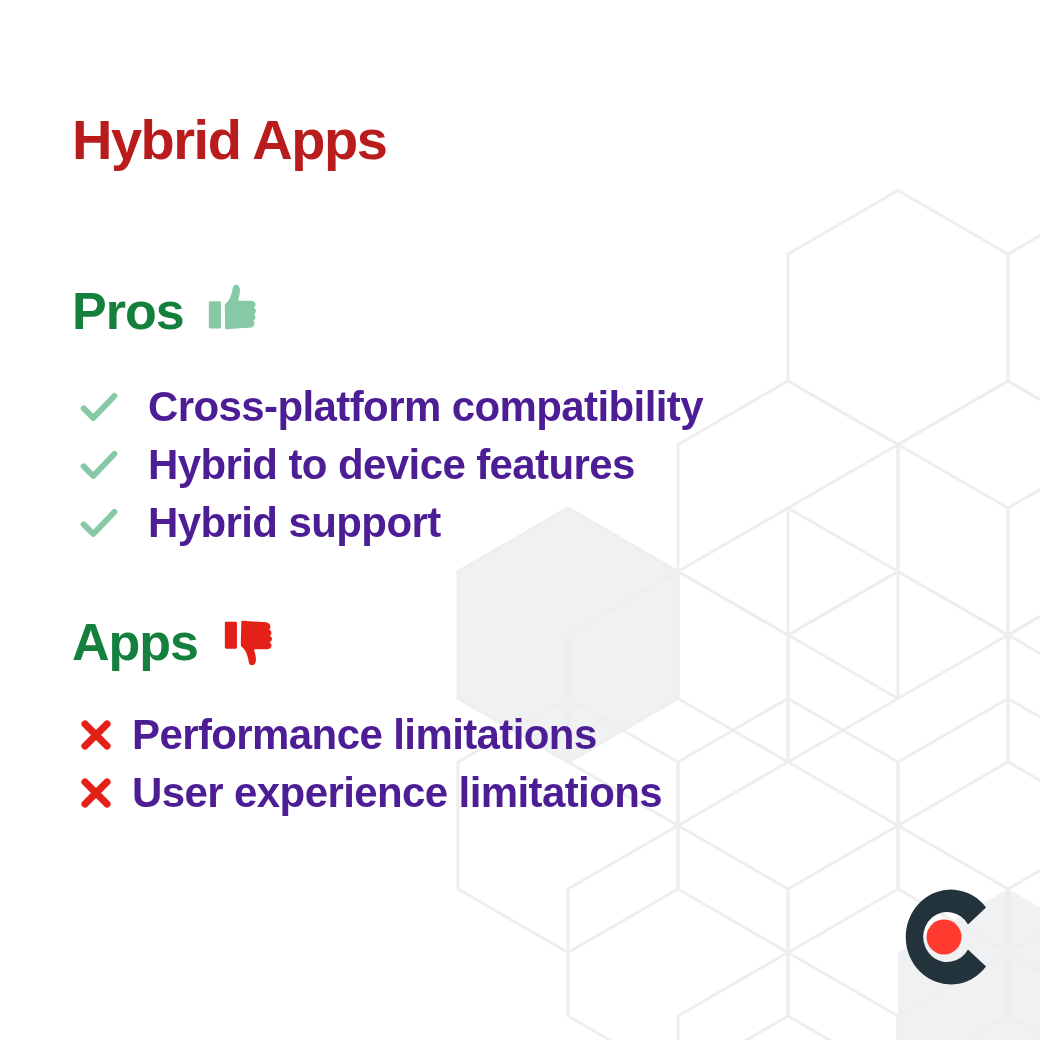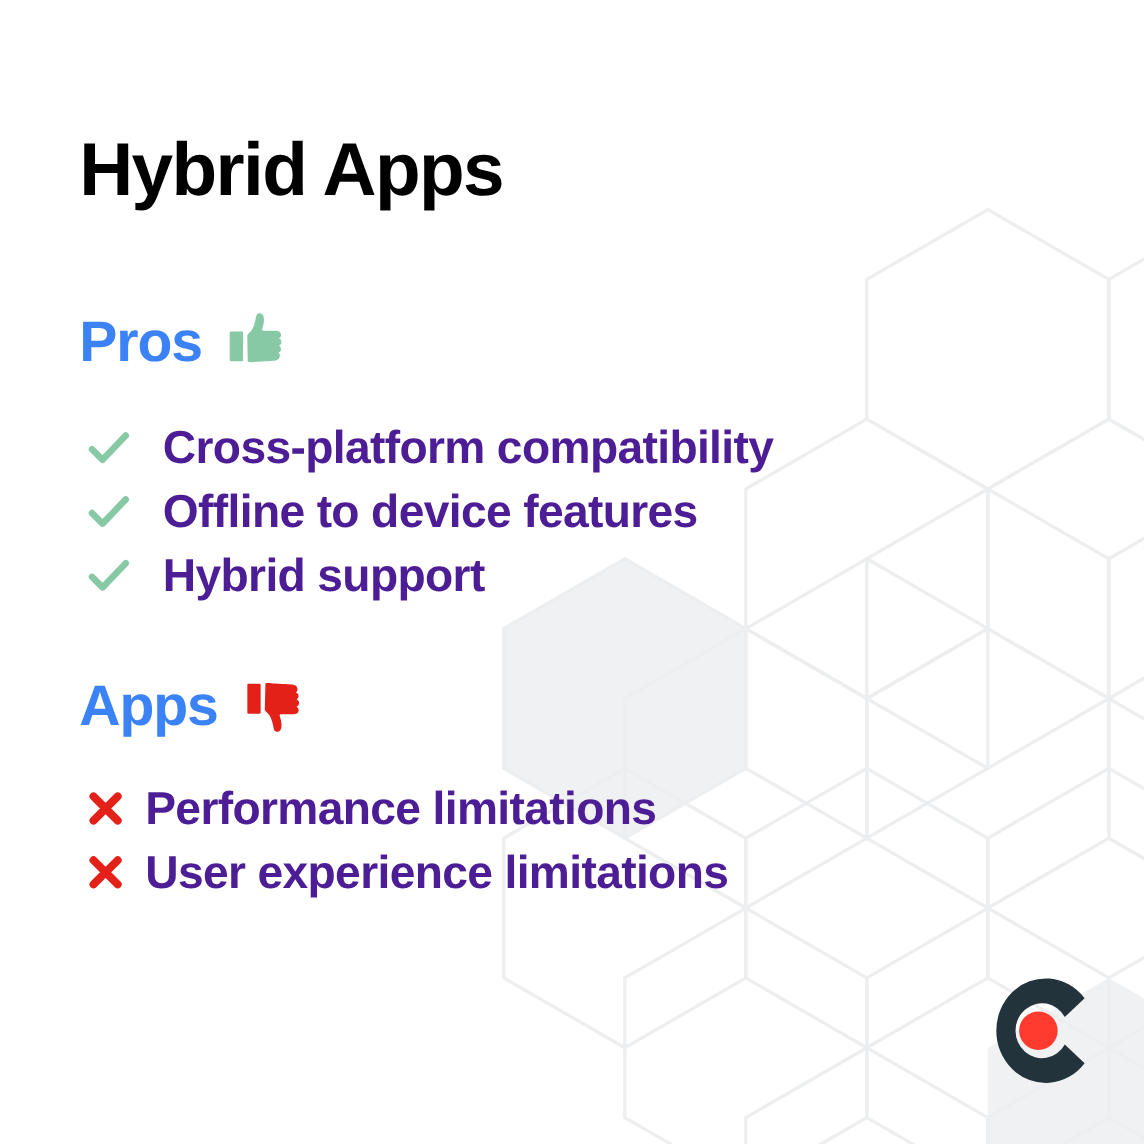--- a/index.html
+++ b/index.html
@@ -25,37 +25,37 @@
     width: 1040px;
     height: 1040px;
     pointer-events: none;
   }
 
   
   #page-title {
     position: absolute;
     left: 72px;
     top: 74px;
-    font-size: 68px;
+    font-size: 56px;
     font-weight: 700;
     letter-spacing: -1.5px;
-    color: #000000;
+    color: #b91c1c;
     line-height: 1.0;
     white-space: nowrap;
   }
 
   
   .section-heading {
     position: absolute;
     display: flex;
     align-items: center;
     font-size: 52px;
     font-weight: 700;
     letter-spacing: -1px;
-    color: #3b82f6;
+    color: #15803d;
     line-height: 1.0;
     white-space: nowrap;
   }
   #pros-heading { left: 72px; top: 280px; }
   #cons-heading { left: 72px; top: 611px; }
 
   .heading-label { display: inline-block; }
 
   .thumb-glyph {
     display: inline-block;
@@ -187,21 +187,21 @@
         </svg>
       </span>
       <span class="feature-text">Cross-platform compatibility</span>
     </li>
     <li class="feature-item">
       <span class="mark mark-check">
         <svg viewBox="0 0 48 48" width="46" height="46" xmlns="http://www.w3.org/2000/svg">
           <path d="M8 25.5 L18 35.5 L40 12.5" fill="none" stroke="#86C9A4" stroke-width="6.2" stroke-linecap="round" stroke-linejoin="round"></path>
         </svg>
       </span>
-      <span class="feature-text">Offline to device features</span>
+      <span class="feature-text">Hybrid to device features</span>
     </li>
     <li class="feature-item">
       <span class="mark mark-check">
         <svg viewBox="0 0 48 48" width="46" height="46" xmlns="http://www.w3.org/2000/svg">
           <path d="M8 25.5 L18 35.5 L40 12.5" fill="none" stroke="#86C9A4" stroke-width="6.2" stroke-linecap="round" stroke-linejoin="round"></path>
         </svg>
       </span>
       <span class="feature-text">Hybrid support</span>
     </li>
   </ul>

